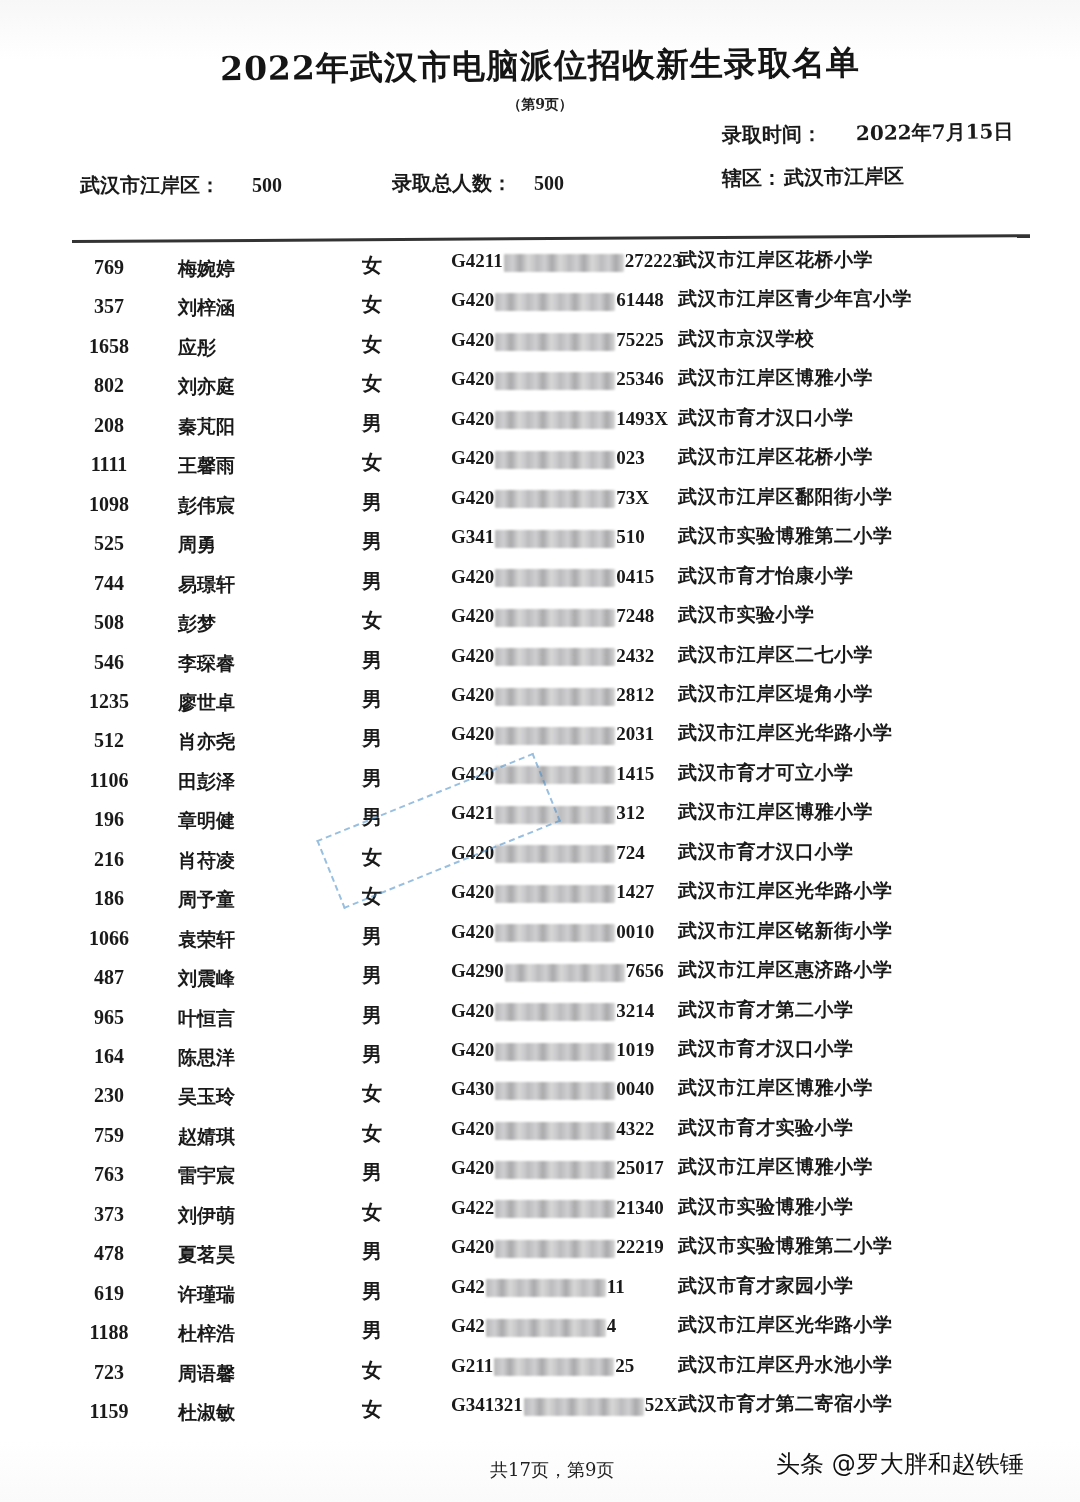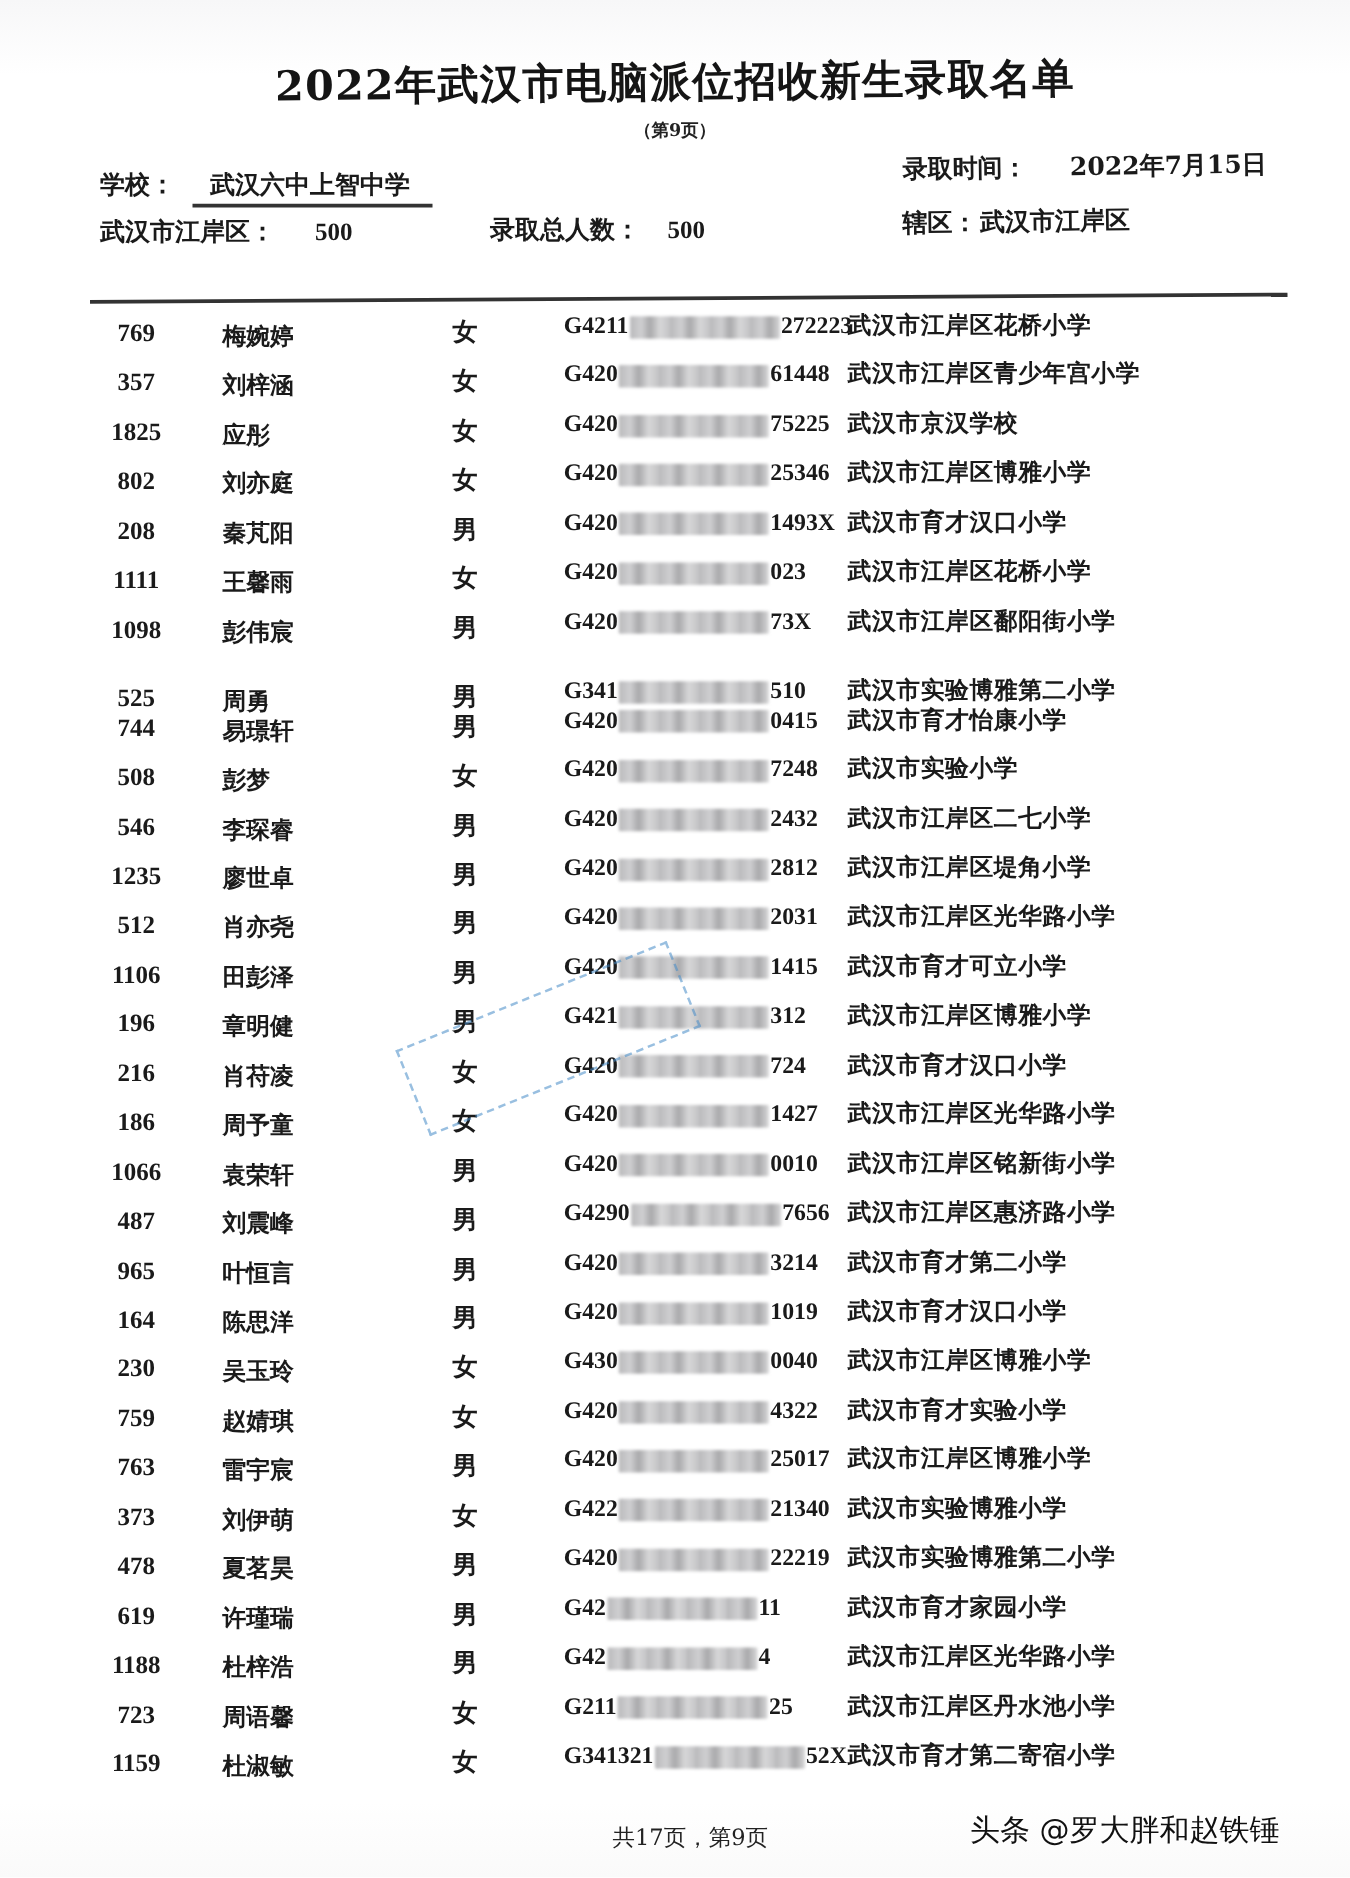--- a/index.html
+++ b/index.html
@@ -136,23 +136,20 @@
     }
   </style>
 </head>
 <body>
 
 <div class="page">
 
   <div class="title">2022年武汉市电脑派位招收新生录取名单</div>
   <div class="subtitle">（第9页）</div>
 
-  <div class="meta" style="left:80px; top:134px;">
-    <span class="lbl">学校：</span><span class="val school-val">武汉六中上智中学</span>
-  </div>
 
   <div class="meta" style="left:722px; top:120px; transform: rotate(-0.8deg);">
     <span class="lbl">录取时间：</span><span class="val" style="margin-left:20px;">2022年7月15日</span>
   </div>
 
   <div class="meta" style="left:80px; top:172px;">
     <span class="lbl">武汉市江岸区：</span><span class="val" style="margin-left:18px; font-family:'Liberation Serif', serif;">500</span>
   </div>
 
   <div class="meta" style="left:392px; top:170px;">
@@ -174,21 +171,21 @@
         <span class="cell c-school" style="top:-1px">武汉市江岸区花桥小学</span>
       </div>
       <div class="row" style="top: 39.45px;">
         <span class="cell c-no">357</span>
         <span class="cell c-name">刘梓涵</span>
         <span class="cell c-gender" style="top:4px">女</span>
         <span class="cell c-sid" style="top:2px"><span>G420</span><span class="blur"></span><span>61448</span></span>
         <span class="cell c-school" style="top:-1px">武汉市江岸区青少年宫小学</span>
       </div>
       <div class="row" style="top: 78.9px;">
-        <span class="cell c-no">1825</span>
+        <span class="cell c-no">1658</span>
         <span class="cell c-name">应彤</span>
         <span class="cell c-gender" style="top:4px">女</span>
         <span class="cell c-sid" style="top:2px"><span>G420</span><span class="blur"></span><span>75225</span></span>
         <span class="cell c-school" style="top:-1px">武汉市京汉学校</span>
       </div>
       <div class="row" style="top: 118.35px;">
         <span class="cell c-no">802</span>
         <span class="cell c-name">刘亦庭</span>
         <span class="cell c-gender" style="top:4px">女</span>
         <span class="cell c-sid" style="top:2px"><span>G420</span><span class="blur"></span><span>25346</span></span>
@@ -208,21 +205,21 @@
         <span class="cell c-sid" style="top:2px"><span>G420</span><span class="blur"></span><span>023</span></span>
         <span class="cell c-school" style="top:-1px">武汉市江岸区花桥小学</span>
       </div>
       <div class="row" style="top: 236.7px;">
         <span class="cell c-no">1098</span>
         <span class="cell c-name">彭伟宸</span>
         <span class="cell c-gender" style="top:4px">男</span>
         <span class="cell c-sid" style="top:2px"><span>G420</span><span class="blur"></span><span>73X</span></span>
         <span class="cell c-school" style="top:-1px">武汉市江岸区鄱阳街小学</span>
       </div>
-      <div class="row" style="top: 276.15px; margin-top: 16px;">
+      <div class="row" style="top: 276.15px;">
         <span class="cell c-no">525</span>
         <span class="cell c-name">周勇</span>
         <span class="cell c-gender" style="top:4px">男</span>
         <span class="cell c-sid" style="top:2px"><span>G341</span><span class="blur"></span><span>510</span></span>
         <span class="cell c-school" style="top:-1px">武汉市实验博雅第二小学</span>
       </div>
       <div class="row" style="top: 315.6px;">
         <span class="cell c-no">744</span>
         <span class="cell c-name">易璟轩</span>
         <span class="cell c-gender" style="top:4px">男</span>

